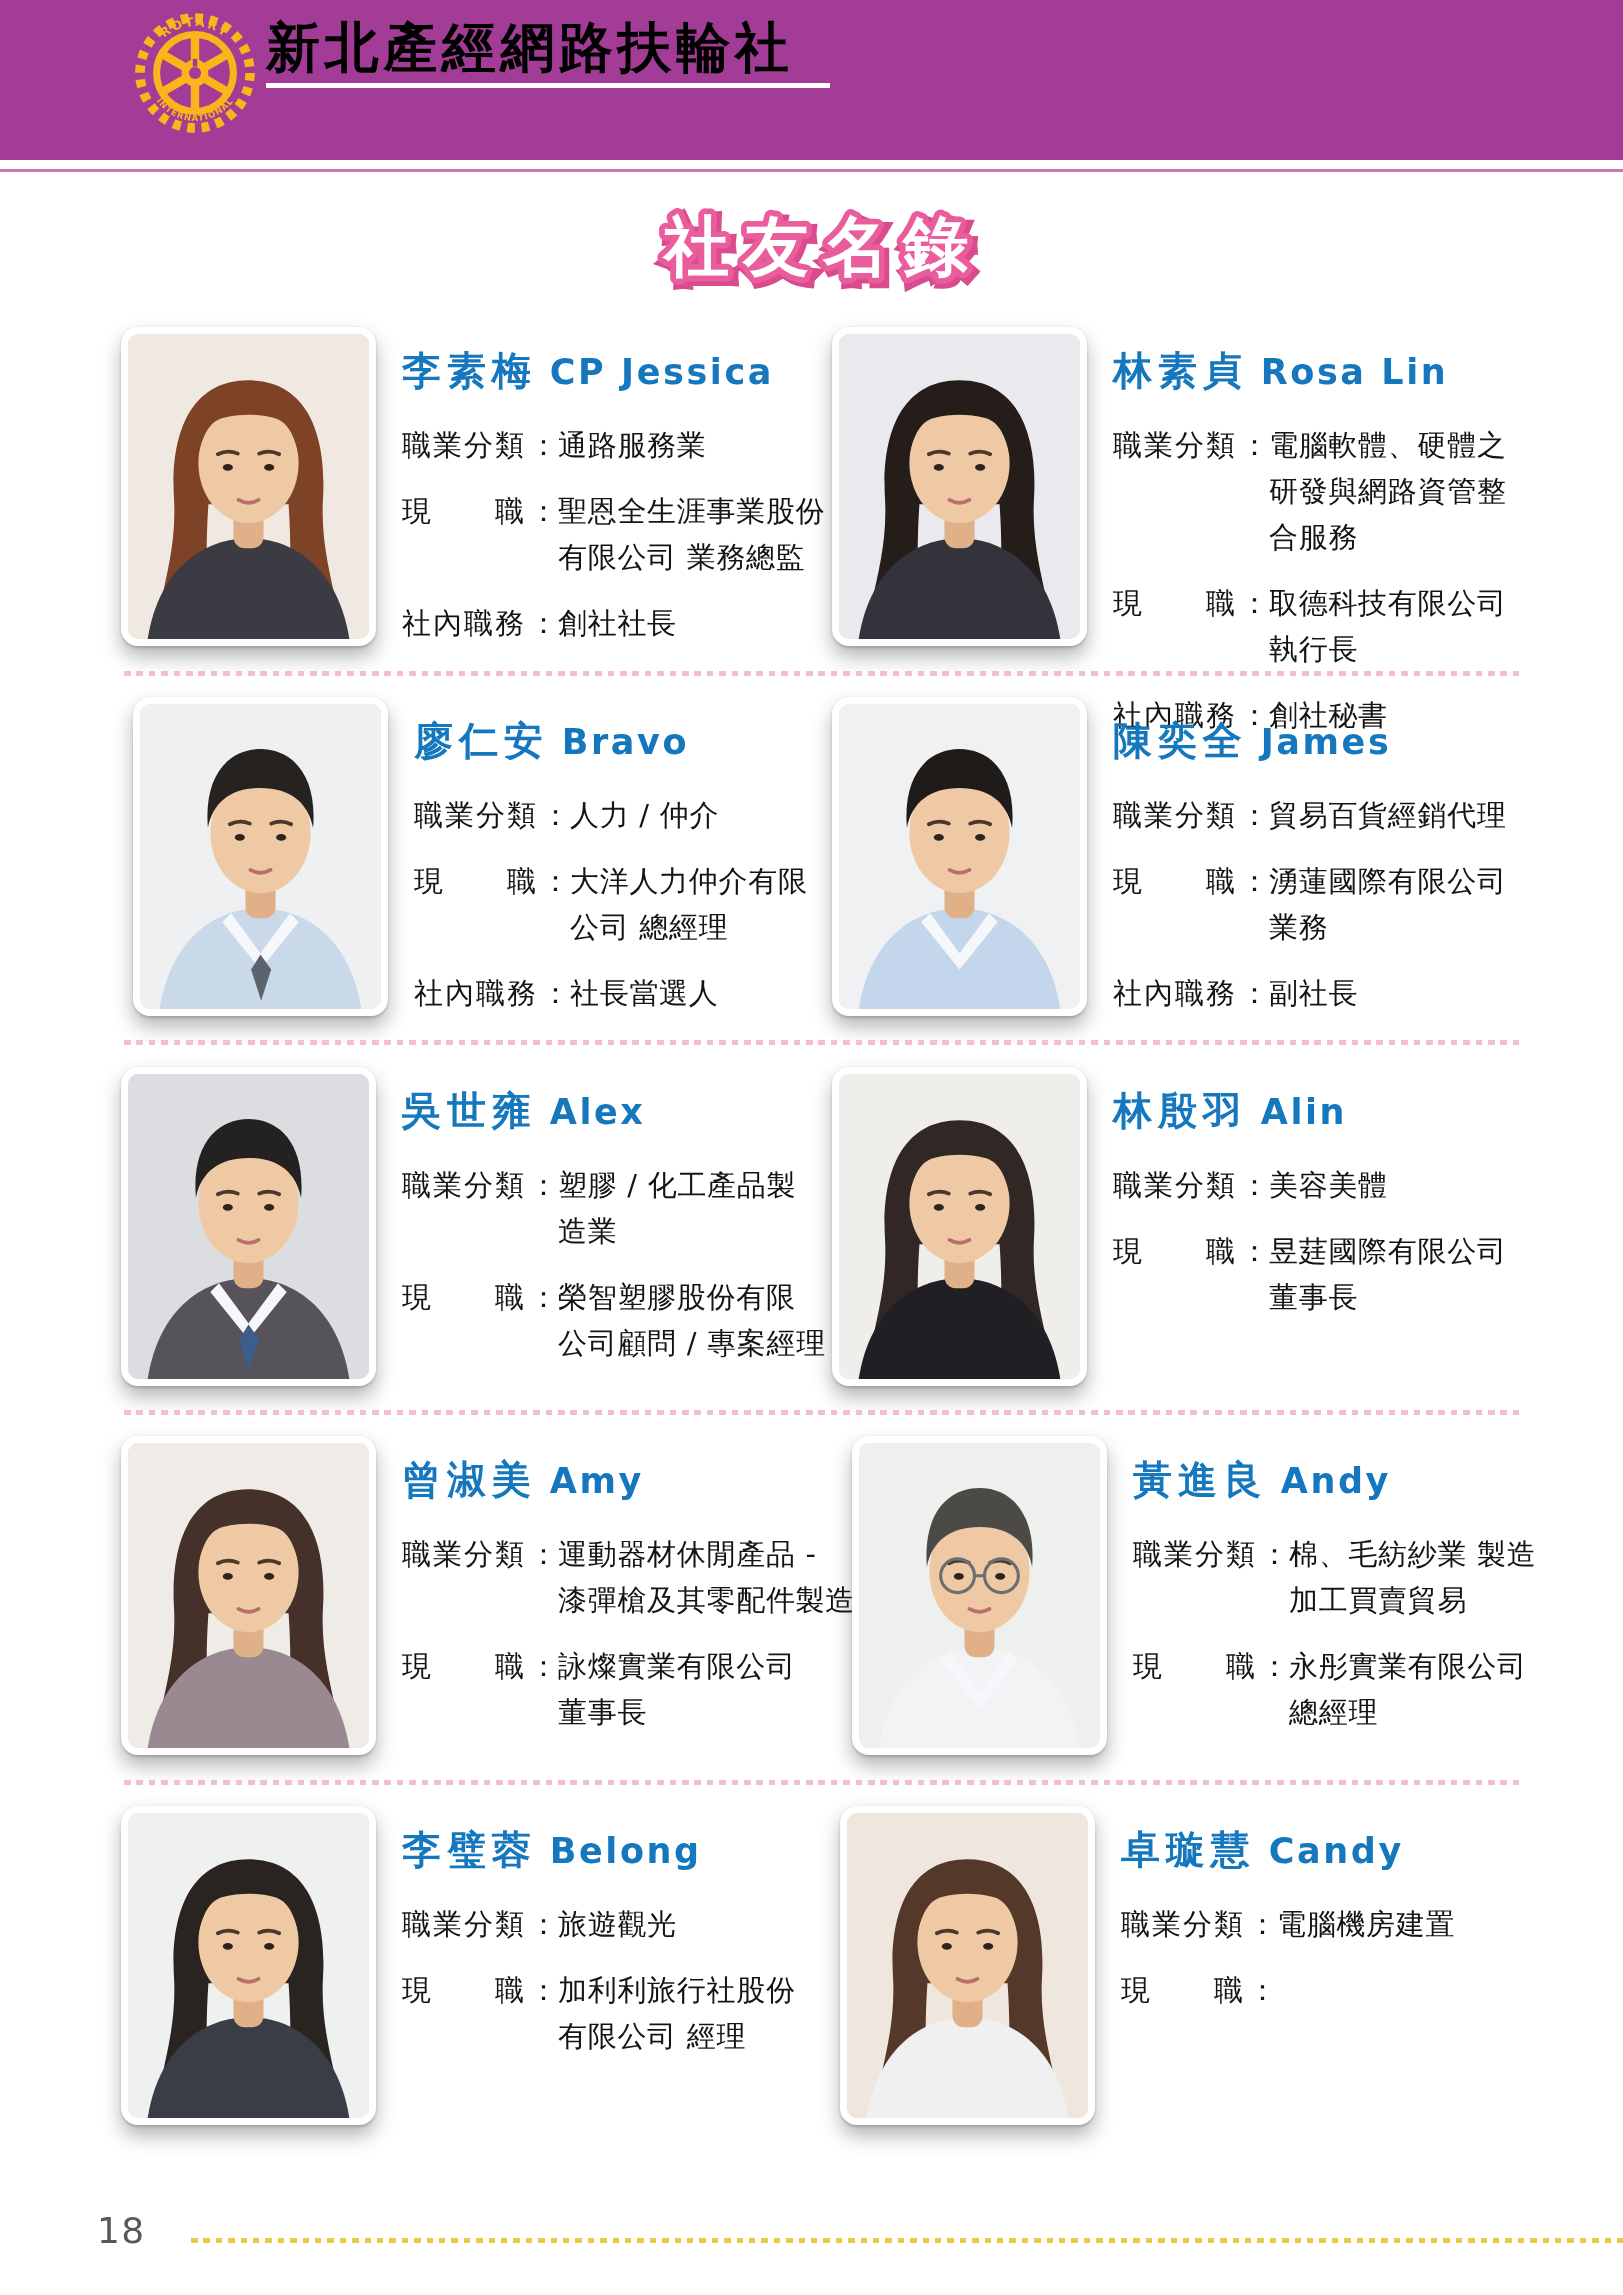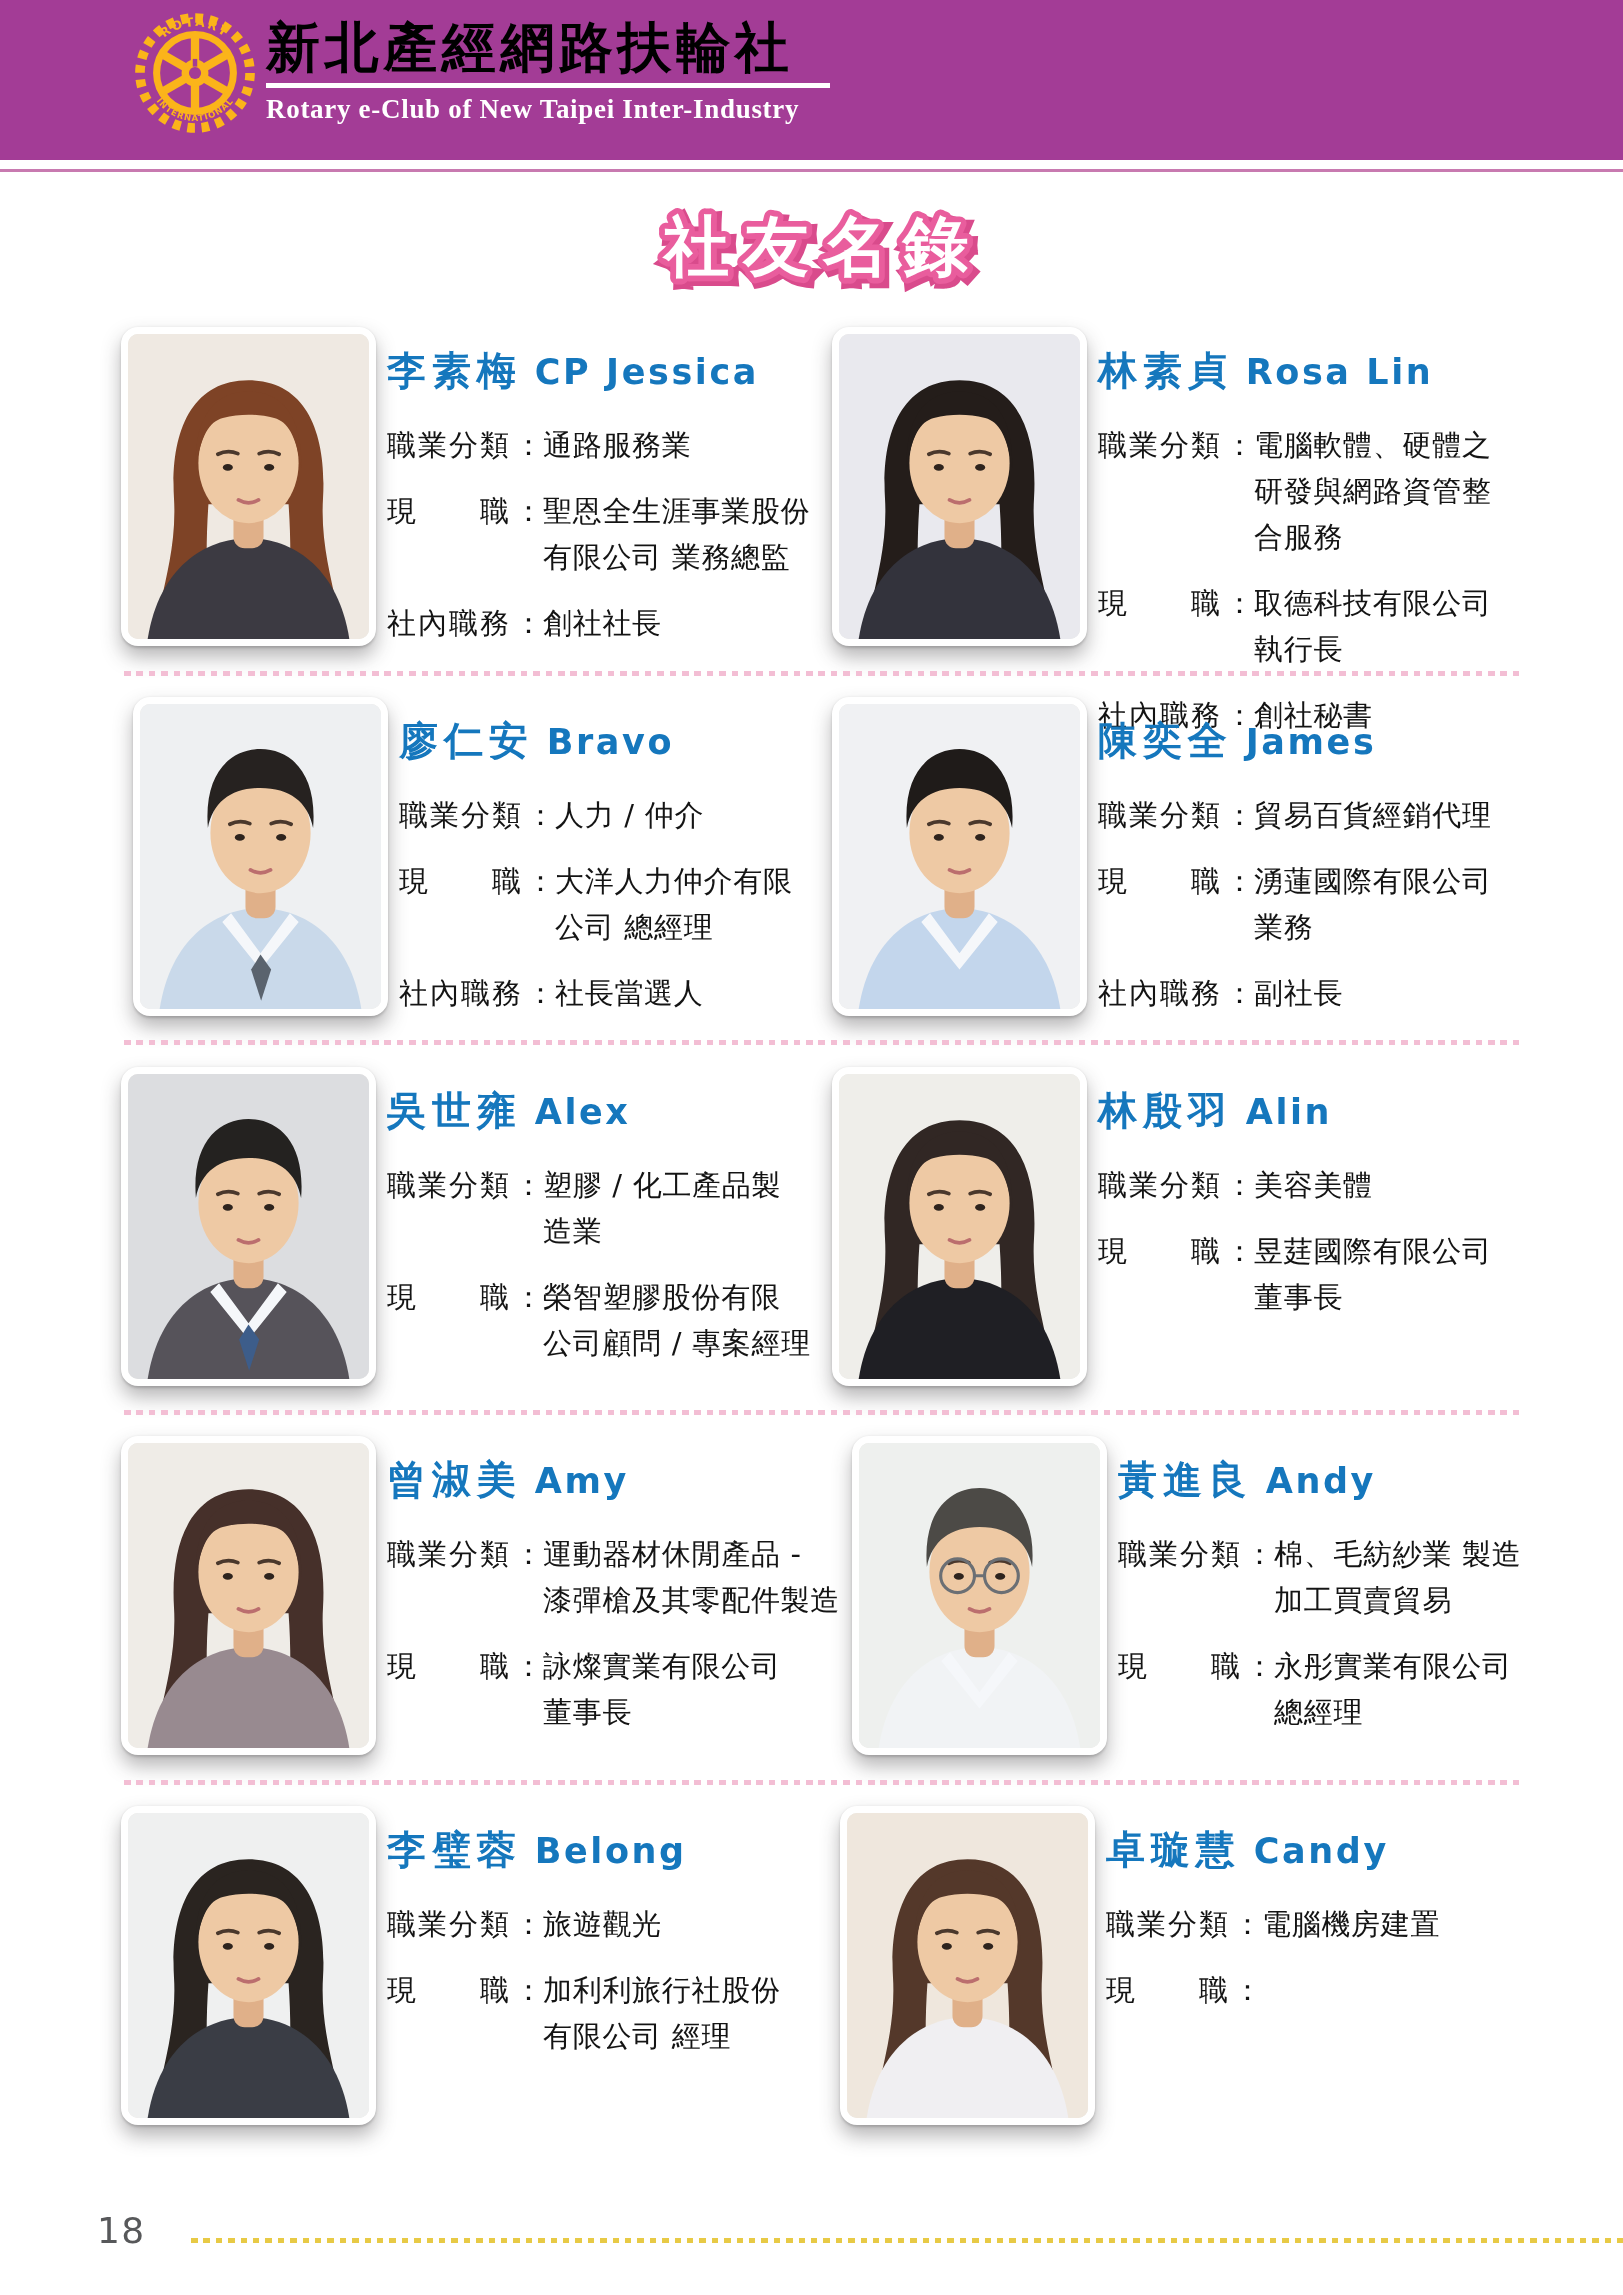--- a/index.html
+++ b/index.html
@@ -13,21 +13,21 @@
   .titles{position:absolute;left:266px;top:17px;width:567px;}
   .club-zh{color:#000000;font-size:54px;font-weight:700;letter-spacing:4.6px;line-height:1.15;white-space:nowrap;}
   .club-rule{margin-top:3.9px;width:564px;height:4.6px;background:#fff;}
   .club-en{margin-top:6.5px;color:#fff;font-size:27px;font-weight:700;letter-spacing:0.7px;
            font-family:"Liberation Serif",serif;white-space:nowrap;}
 
   
   .page-title-wrap{position:absolute;left:563px;top:196px;width:523px;height:105px;}
 
   
-  .card{position:absolute;width:848px;height:366px;display:flex;gap:11px;}
+  .card{position:absolute;width:848px;height:366px;display:flex;gap:26px;}
   .photo{margin:0;flex:0 0 255px;height:319px;border:7.9px solid #fff;border-radius:17px;
          box-sizing:border-box;overflow:hidden;background:#e9e7e4;
          box-shadow:0 10.5px 19.6px rgba(50,45,48,.35),0 1.3px 2.6px rgba(0,0,0,.18);}
   .photo svg{display:block;width:100%;height:100%;}
   .info{flex:1;padding-top:17px;}
   .name{margin:0;display:flex;align-items:baseline;color:var(--name_blue);}
   .name .zh{font-size:39px;font-weight:700;letter-spacing:5.9px;white-space:nowrap;}
   .name .en{font-size:35px;font-weight:700;letter-spacing:2.6px;margin-left:13px;white-space:nowrap;}
   .details{margin-top:23.6px;color:#141414;}
   .drow{display:flex;align-items:flex-start;margin-bottom:15.7px;margin-top:20px;}
@@ -71,21 +71,20 @@
           <textPath href="#arcTop" startOffset="50%" text-anchor="middle">ROTARY</textPath>
         </text>
         <text font-size="13.5" font-weight="700" letter-spacing="1.5" fill="var(--rotary_gold)">
           <textPath href="#arcBot" startOffset="50%" text-anchor="middle">INTERNATIONAL</textPath>
         </text>
       </svg>
     </div>
     <div class="titles">
       <div class="club-zh">新北產經網路扶輪社</div>
       <div class="club-rule"></div>
-      <div class="club-en">Rotary e-Club of New Taipei Inter-Industry</div>
     </div>
   </header>
   <div class="accent-line"></div>
 
   <div class="page-title-wrap">
     <svg viewBox="0 0 800 160" width="523" height="105">
       <text x="404" y="118" text-anchor="middle" font-size="100" font-weight="700" letter-spacing="22" fill="var(--title_pink_dark)" stroke="var(--title_pink_dark)" stroke-width="20" paint-order="stroke">社友名錄</text>
       <text x="398" y="112" text-anchor="middle" font-size="100" font-weight="700" letter-spacing="22" fill="#ffffff" stroke="var(--title_pink)" stroke-width="18" stroke-linejoin="round" paint-order="stroke">社友名錄</text>
     </svg>
   </div>

